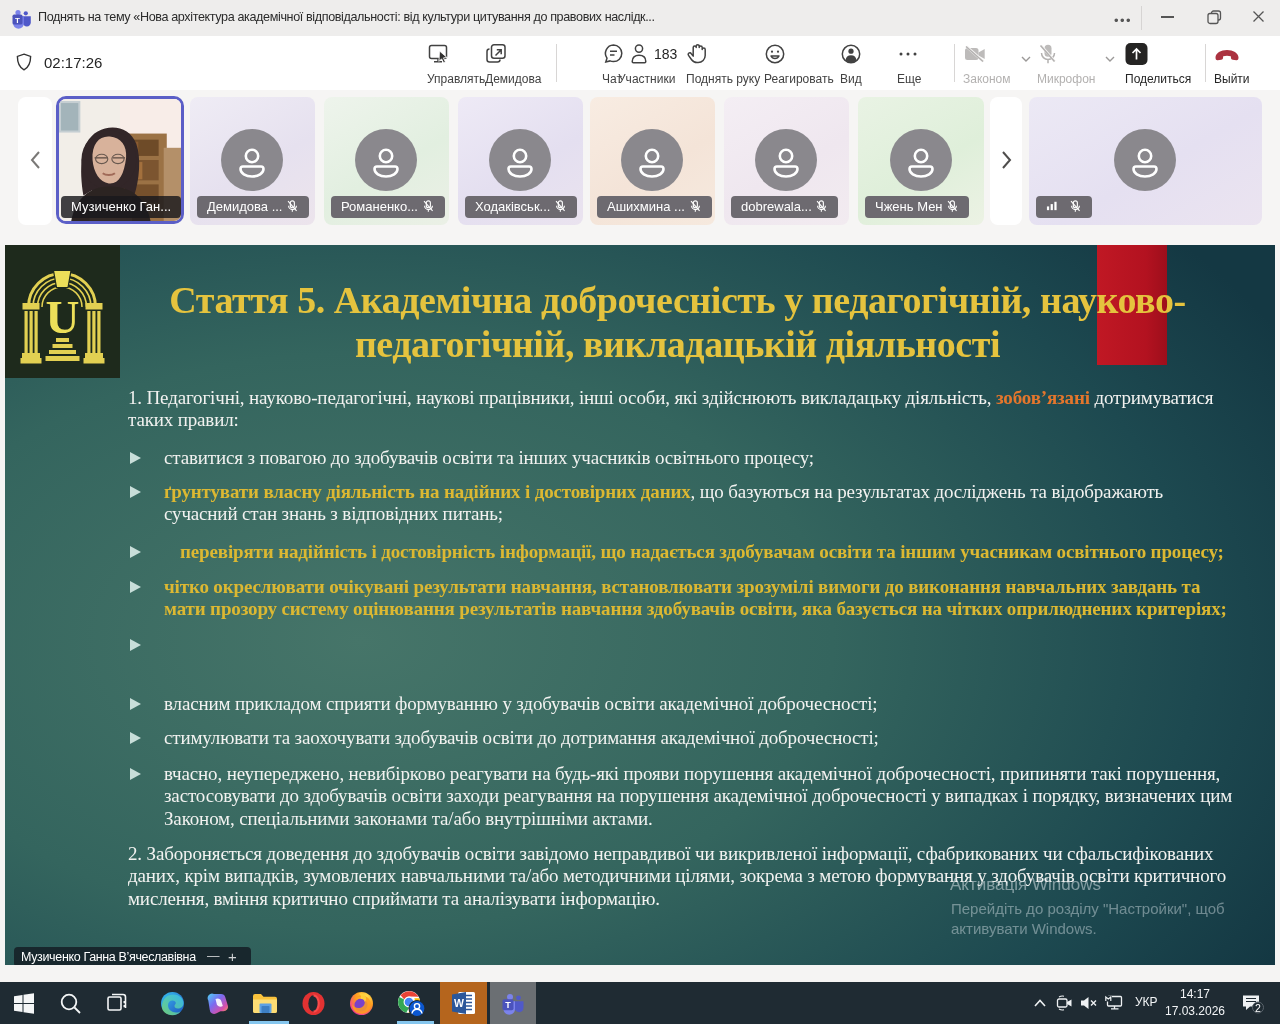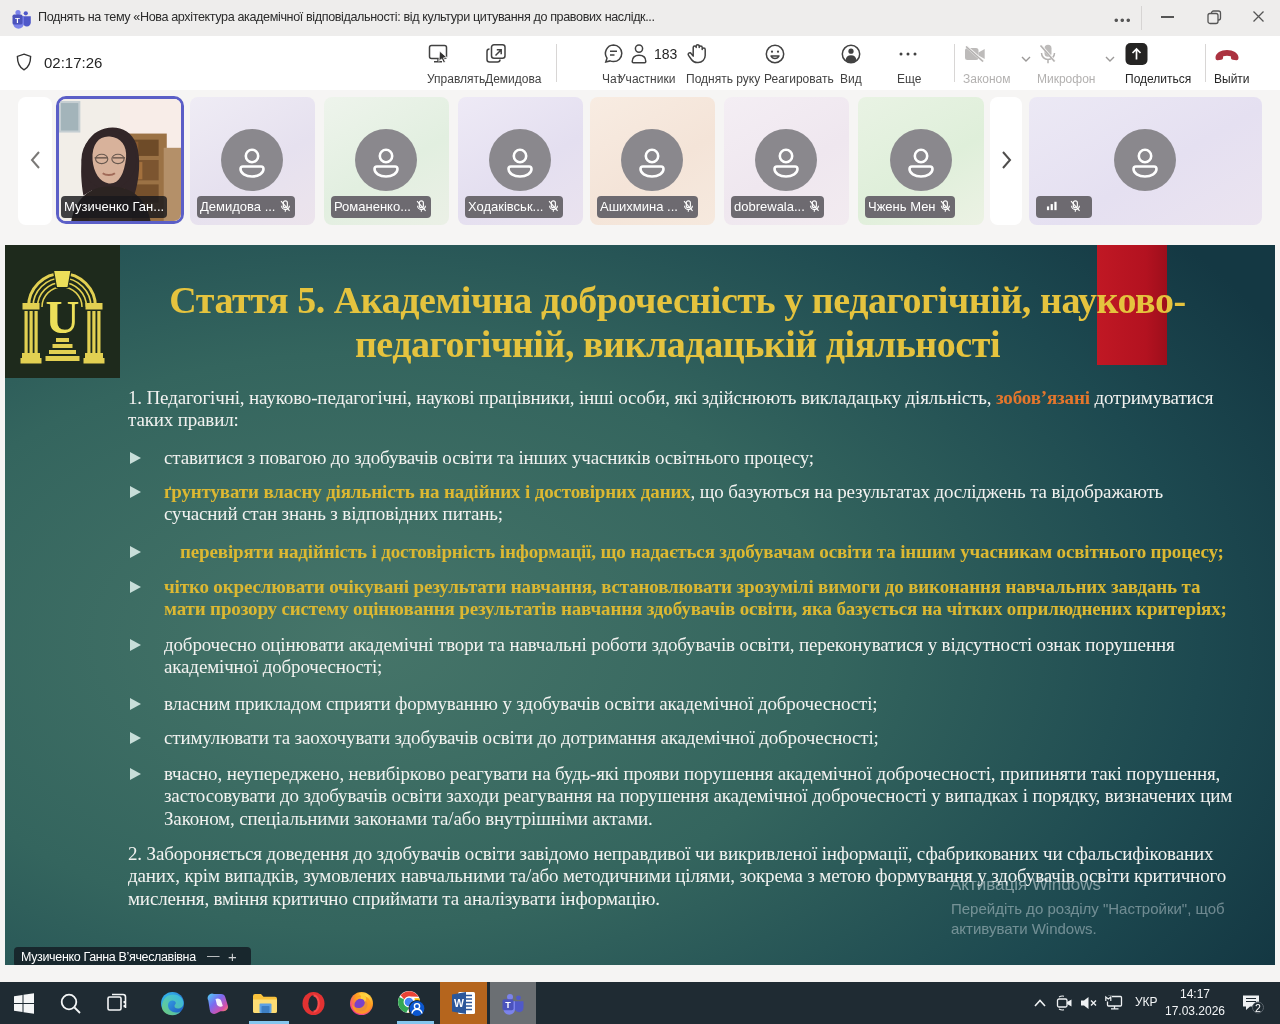--- a/index.html
+++ b/index.html
@@ -13,21 +13,21 @@
   #toolbar{left:0;top:36px;width:1280px;height:54px;background:#ffffff;border-bottom:1px solid #e3e1e0;}
   .tbbtn{position:absolute;top:7px;color:#424242;}
   .tbbtn .lbl{font-size:12px;margin-top:3px;color:#424242;}
   .tbbtn.dis .lbl{color:#b3b1b0;}
   .sep{position:absolute;top:8px;width:1px;height:38px;background:#d8d6d5;}
   
   #strip{left:0;top:90px;width:1280px;height:155px;background:#f6f5f4;}
   .tile{position:absolute;top:7px;height:128px;border-radius:8px;overflow:hidden;}
   .avatar{position:absolute;width:62px;height:62px;border-radius:50%;background:#8a888d;}
   .nlabel{position:absolute;height:22px;border-radius:4px;background:#6d6a70;
-          color:#fff;font-size:13px;line-height:22px;padding:0 3px;white-space:nowrap;}
+          color:#fff;font-size:13px;line-height:22px;padding:0 10px;white-space:nowrap;}
   
   #slide{left:5px;top:245px;width:1270px;height:720px;
      background:radial-gradient(ellipse 1050px 640px at 28% 55%, #467569 0%, #34655e 45%, #1d4950 80%, #143843 100%);
      font-family:"Liberation Serif",serif;}
   #logo{position:absolute;left:0px;top:0px;width:115px;height:133px;background:#1e2a1c;}
   #redrect{position:absolute;left:1092px;top:0px;width:70px;height:120px;
      background:linear-gradient(90deg,#c01824 0%,#b31220 70%,#9d0e1b 100%);}
   .ttl{position:absolute;width:100%;text-align:center;color:#e5c33e;font-weight:bold;font-size:38px;letter-spacing:-0.45px;white-space:nowrap;}
   .body{color:#f2f2f0;font-size:19px;line-height:22.4px;letter-spacing:-0.15px;}
   .yel{color:#dcb832;font-weight:bold;}
@@ -344,21 +344,20 @@
   <div class="blt" style="top:241px;"></div>
   <div class="body btxt" style="top:236px;"><span class="yel">ґрунтувати власну діяльність на надійних і достовірних даних</span>, що базуються на результатах досліджень та відображають<br>сучасний стан знань з відповідних питань;</div>
 
   <div class="blt" style="top:300.5px;"></div>
   <div class="body btxt" style="top:296px;margin-left:16px;"><span class="yel">перевіряти надійність і достовірність інформації, що надається здобувачам освіти та іншим учасникам освітнього процесу;</span></div>
 
   <div class="blt" style="top:335.5px;"></div>
   <div class="body btxt" style="top:331px;"><span class="yel">чітко окреслювати очікувані результати навчання, встановлювати зрозумілі вимоги до виконання навчальних завдань та<br>мати прозору систему оцінювання результатів навчання здобувачів освіти, яка базується на чітких оприлюднених критеріях;</span></div>
 
   <div class="blt" style="top:393.5px;"></div>
-  <div class="body btxt" style="top:389px;">доброчесно оцінювати академічні твори та навчальні роботи здобувачів освіти, переконуватися у відсутності ознак порушення<br>академічної доброчесності;</div>
 
   <div class="blt" style="top:452.5px;"></div>
   <div class="body btxt" style="top:448px;">власним прикладом сприяти формуванню у здобувачів освіти академічної доброчесності;</div>
 
   <div class="blt" style="top:487px;"></div>
   <div class="body btxt" style="top:482px;">стимулювати та заохочувати здобувачів освіти до дотримання академічної доброчесності;</div>
 
   <div class="blt" style="top:522.5px;"></div>
   <div class="body btxt" style="top:518px;">вчасно, неупереджено, невибірково реагувати на будь-які прояви порушення академічної доброчесності, припиняти такі порушення,<br>застосовувати до здобувачів освіти заходи реагування на порушення академічної доброчесності у випадках і порядку, визначених цим<br>Законом, спеціальними законами та/або внутрішніми актами.</div>
 

